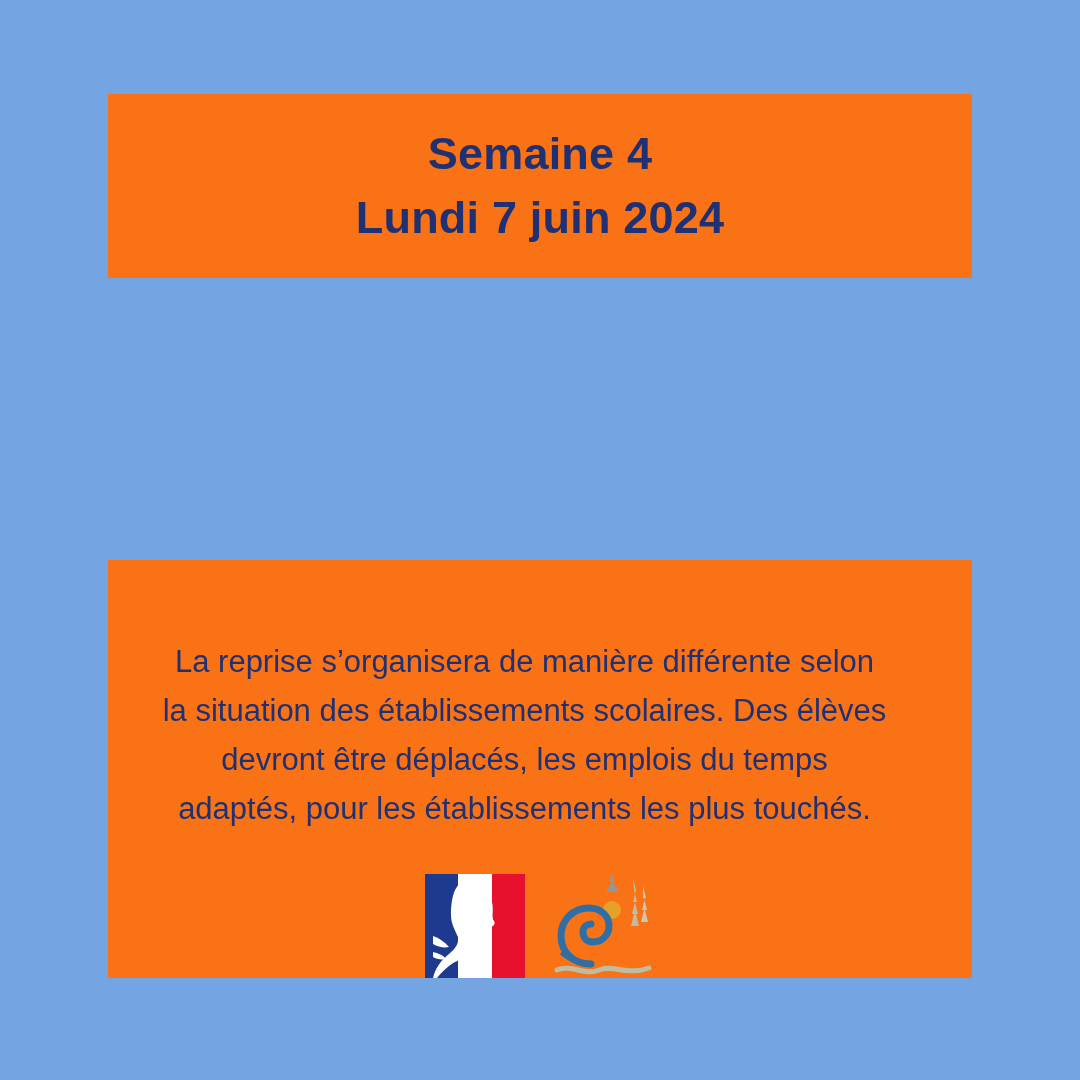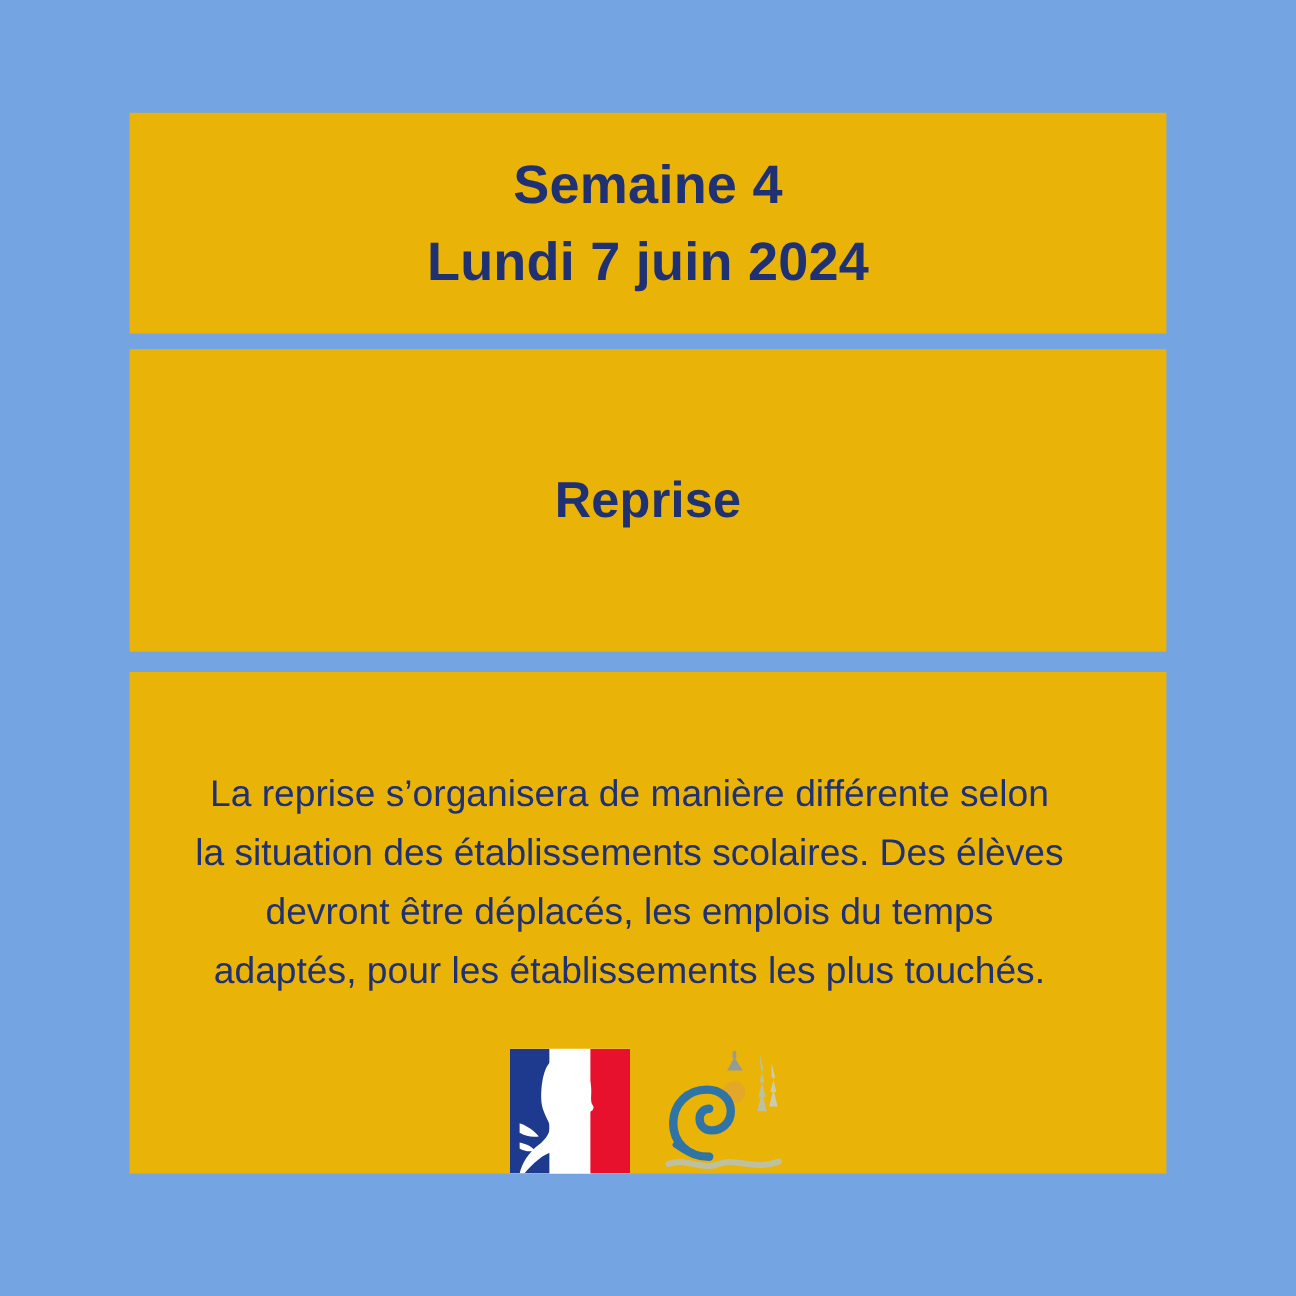--- a/index.html
+++ b/index.html
@@ -16,21 +16,21 @@
   .canvas {
     position: relative;
     width: 1080px;
     height: 1080px;
     box-sizing: border-box;
   }
   .card {
     position: absolute;
     left: 108px;
     width: 864px;
-    background: #eab308;
+    background: #f97316;
     box-sizing: border-box;
   }
   
   .card-title {
     top: 94px;
     height: 184px;
     display: flex;
     flex-direction: column;
     align-items: center;
     justify-content: center;
@@ -128,23 +128,20 @@
 </head>
 <body>
 
 <div class="canvas">
 
   <div class="card card-title">
     <div class="title-line">Semaine 4</div>
     <div class="title-line">Lundi 7 juin 2024</div>
   </div>
 
-  <div class="card card-heading">
-    <div class="heading-text">Reprise</div>
-  </div>
 
   <div class="card card-body">
     <div class="body-text">La reprise s’organisera de manière différente selon la situation des établissements scolaires. Des élèves devront être déplacés, les emplois du temps adaptés, pour les établissements les plus touchés.</div>
 
     <div class="logos">
 
       <div class="marianne">
         <div class="mar-band mar-blue"></div>
         <div class="mar-band mar-white"></div>
         <div class="mar-band mar-red"></div>

